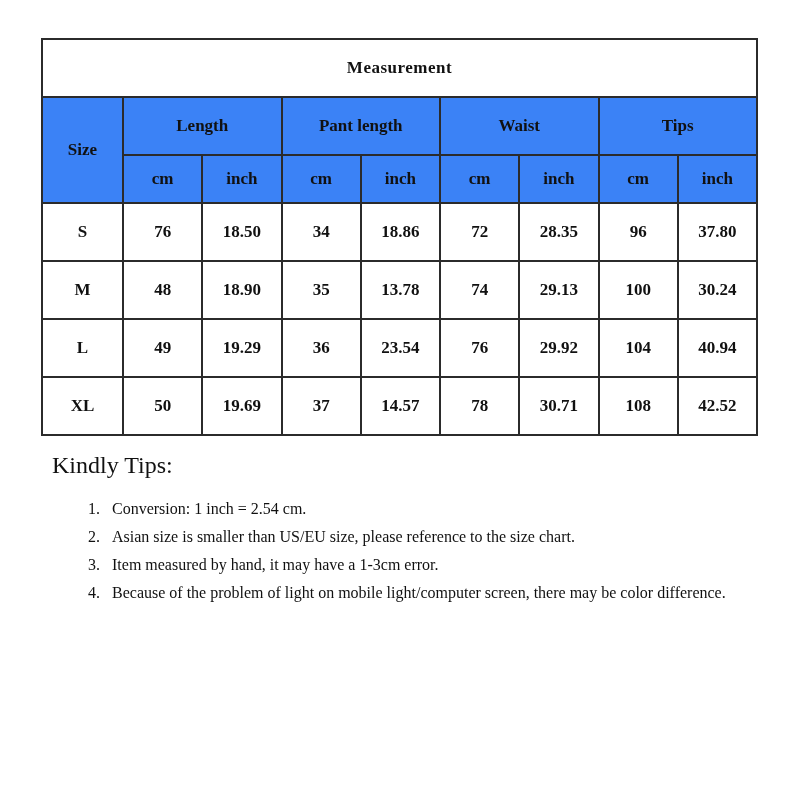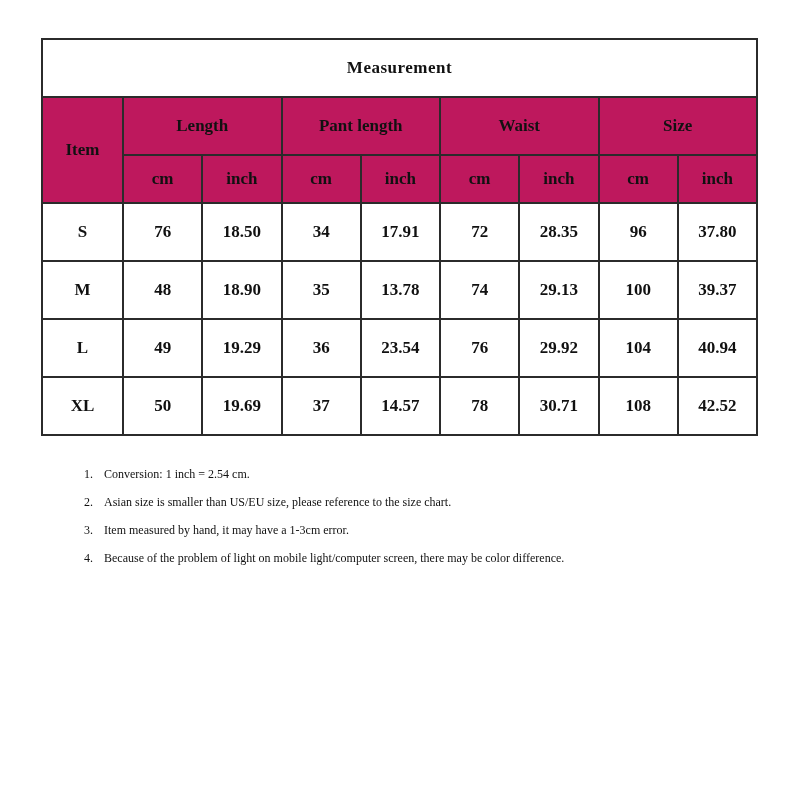--- a/index.html
+++ b/index.html
@@ -38,37 +38,37 @@
   tr.title-row { height: 58px; }
   tr.group-row { height: 58px; }
   tr.unit-row  { height: 48px; border-radius: 19px; }
   tr.data-row  { height: 58px; }
   td.title-cell {
     background: #ffffff;
     font-size: 31px;
     font-weight: bold;
     letter-spacing: 0.5px;
   }
-  td.blue { background: #be185d; }
+  td.blue { background: #3b82f6; }
   td.group-cell, td.size-head { font-size: 18px; }
   .tips {
     position: absolute;
     left: 52px;
     top: 452px;
     width: 696px;
   }
   .tips-heading {
     font-size: 24px;
     font-weight: normal;
     margin: 0 0 8px 0;
   }
   ol.tips-list {
-    margin: 8px;
+    margin: 16px;
     padding: 0 0 0 36px;
-    font-size: 12px;
+    font-size: 16px;
     line-height: 28px;
   }
   ol.tips-list li {
     text-align: justify;
     padding-left: 8px;
   }
 </style>
 </head>
 <body>
 
@@ -86,60 +86,60 @@
         <col>
         <col>
     </colgroup>
 
     <tbody>
         <tr class="title-row">
       <td colspan="9" class="title-cell">Measurement</td>
     </tr>
 
     <tr class="group-row">
-      <td rowspan="2" class="blue size-head">Item</td>
+      <td rowspan="2" class="blue size-head">Size</td>
       <td colspan="2" class="blue group-cell">Length</td>
       <td colspan="2" class="blue group-cell">Pant length</td>
       <td colspan="2" class="blue group-cell">Waist</td>
-      <td colspan="2" class="blue group-cell">Size</td>
+      <td colspan="2" class="blue group-cell">Tips</td>
     </tr>
 
     <tr class="unit-row">
       <td class="blue">cm</td>
       <td class="blue">inch</td>
       <td class="blue">cm</td>
       <td class="blue">inch</td>
       <td class="blue">cm</td>
       <td class="blue">inch</td>
       <td class="blue">cm</td>
       <td class="blue">inch</td>
     </tr>
 
     <tr class="data-row">
       <td>S</td>
       <td>76</td>
       <td>18.50</td>
       <td>34</td>
-      <td>17.91</td>
+      <td>18.86</td>
       <td>72</td>
       <td>28.35</td>
       <td>96</td>
       <td>37.80</td>
     </tr>
 
     <tr class="data-row">
       <td>M</td>
       <td>48</td>
       <td>18.90</td>
       <td>35</td>
       <td>13.78</td>
       <td>74</td>
       <td>29.13</td>
       <td>100</td>
-      <td>39.37</td>
+      <td>30.24</td>
     </tr>
 
     <tr class="data-row">
       <td>L</td>
       <td>49</td>
       <td>19.29</td>
       <td>36</td>
       <td>23.54</td>
       <td>76</td>
       <td>29.92</td>
@@ -155,20 +155,21 @@
       <td>14.57</td>
       <td>78</td>
       <td>30.71</td>
       <td>108</td>
       <td>42.52</td>
     </tr>
   </tbody>
     </table>
 
   <div class="tips">
+    <div class="tips-heading">Kindly Tips:</div>
     <ol class="tips-list">
       <li>Conversion: 1 inch = 2.54 cm.</li>
       <li>Asian size is smaller than US/EU size, please reference to the size chart.</li>
       <li>Item measured by hand, it may have a 1-3cm error.</li>
       <li>Because of the problem of light on mobile light/computer screen, there may be color difference.</li>
     </ol>
   </div>
 
 </div>
 

